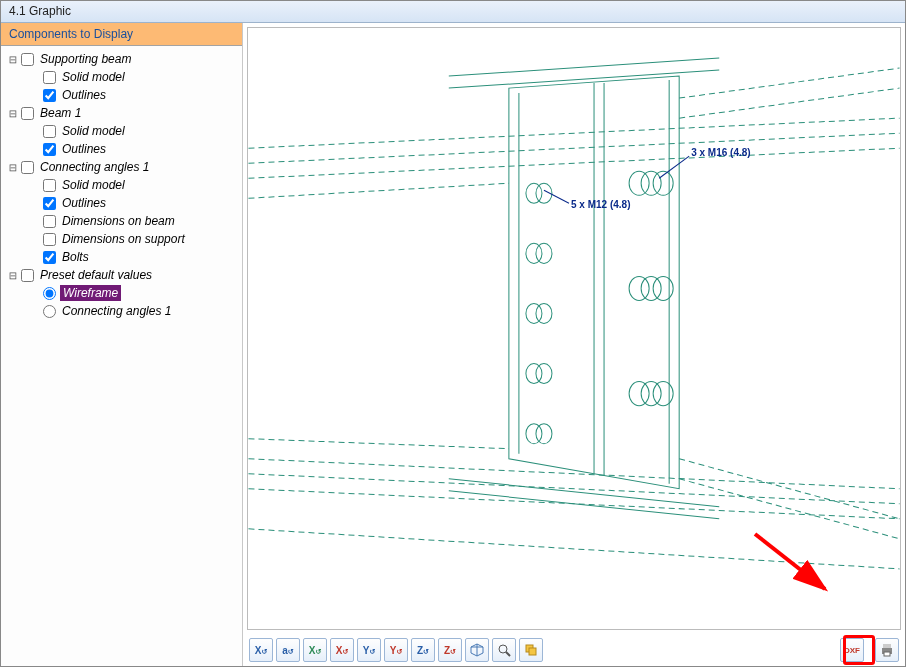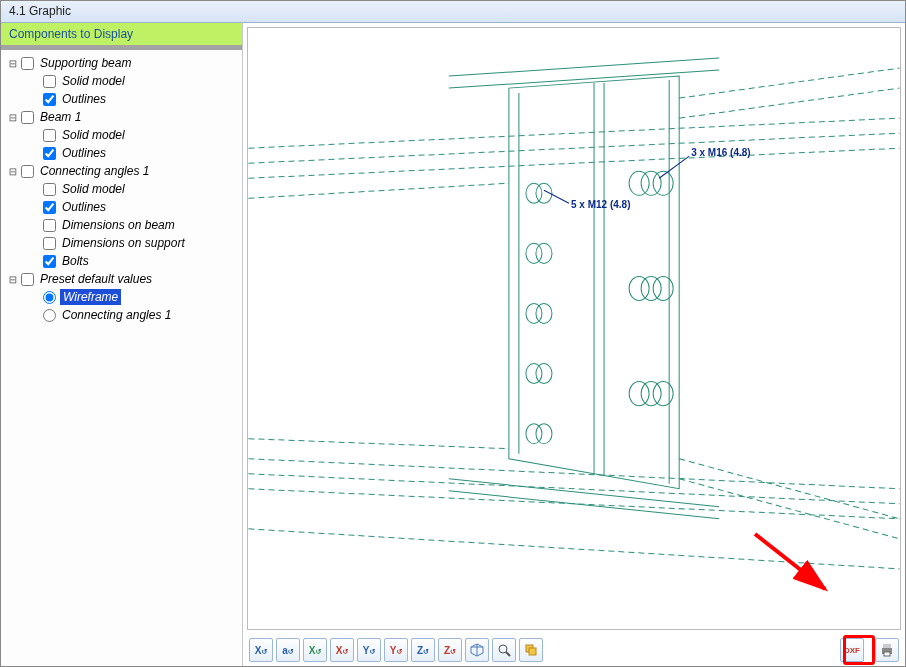--- a/index.html
+++ b/index.html
@@ -27,38 +27,38 @@
   .sidebar {
     width: 242px;
     background: #fdfdfd;
     border-right: 1px solid #c8c8c8;
     display: flex;
     flex-direction: column;
   }
   .panel-header {
     color: #1a4f9c;
     padding: 4px 8px;
-    border-bottom: 5px solid #a3a3a3;
-    background: #bef264;
+    border-bottom: 1px solid #a3a3a3;
+    background: #fdba74;
   }
   .tree {
     padding: 4px 2px;
     overflow-y: auto;
     flex: 1;
   }
   .tree-row {
     display: flex;
     align-items: center;
     height: 18px;
     padding-left: 4px;
     cursor: default;
     white-space: nowrap;
   }
   .tree-row.selected .label {
-    background: #1d4ed8;
+    background: #701a75;
     color: #fff;
     padding: 1px 3px;
   }
   .expander {
     width: 12px;
     height: 12px;
     display: inline-flex;
     align-items: center;
     justify-content: center;
     color: #555;

